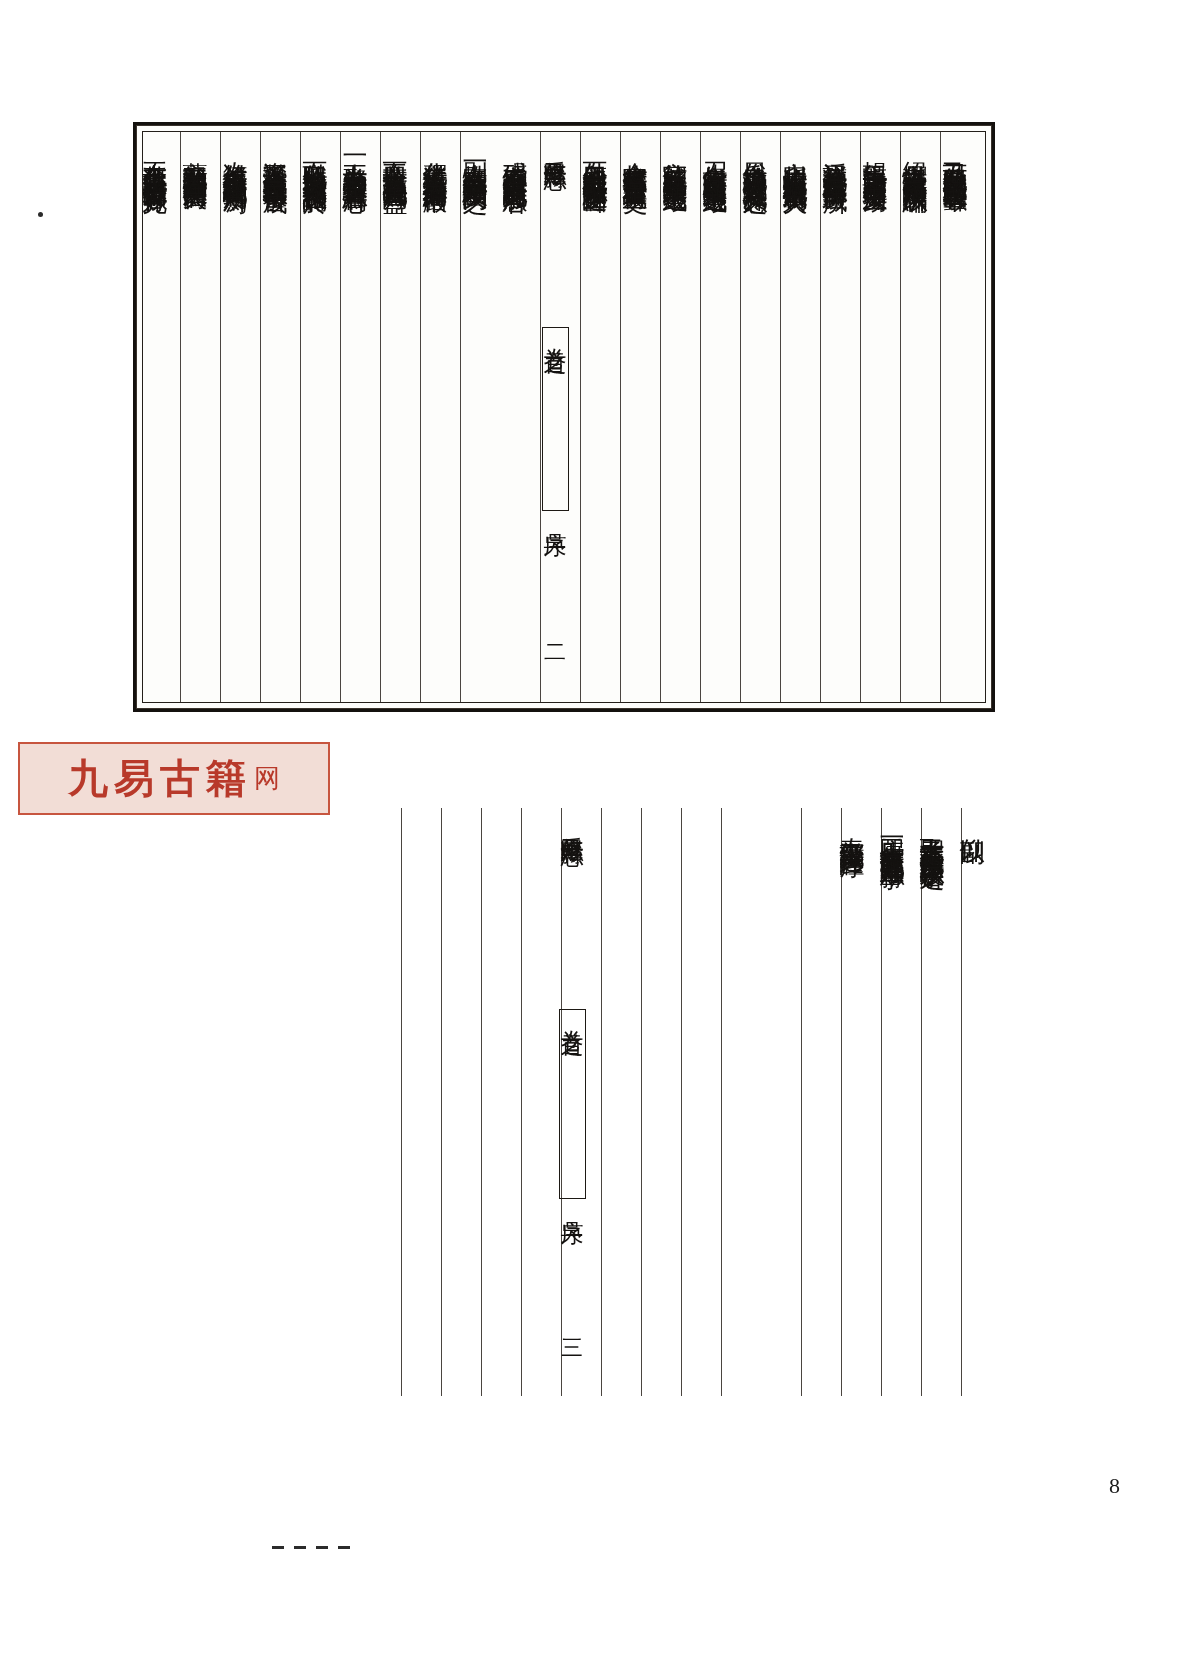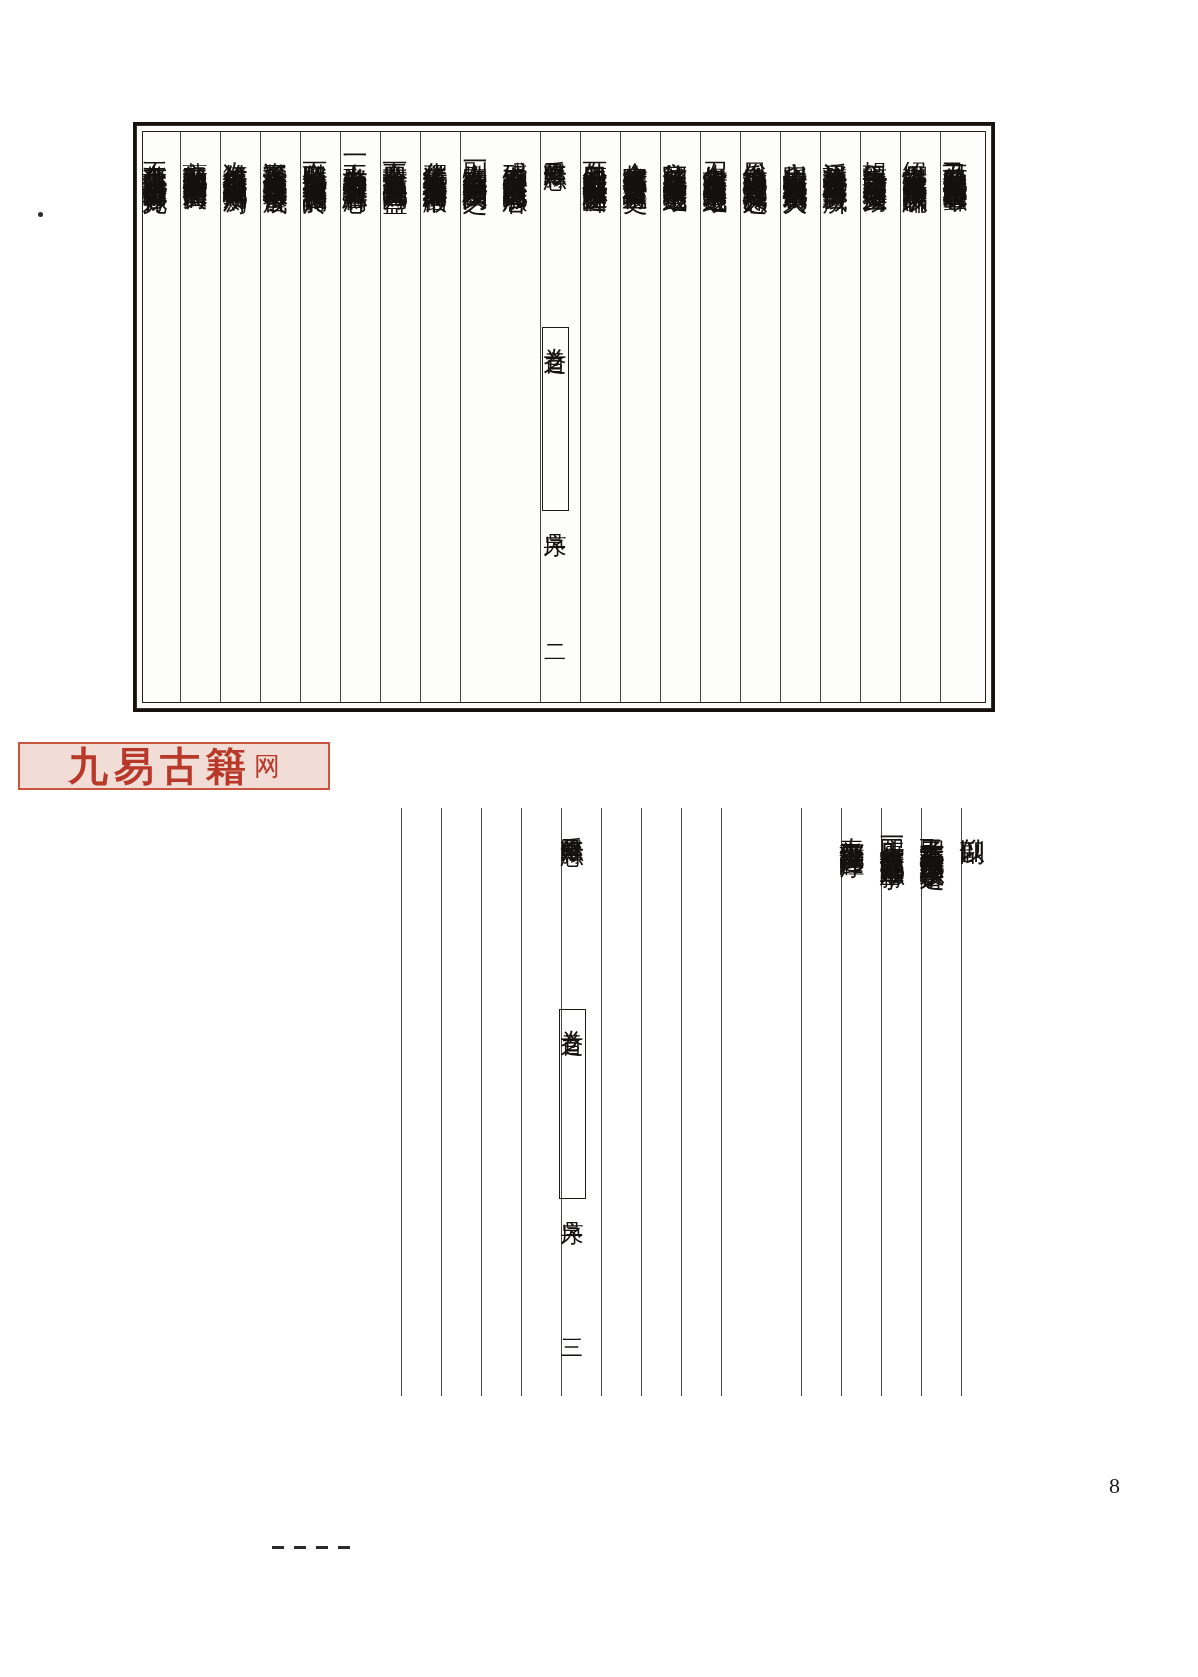--- a/index.html
+++ b/index.html
@@ -125,21 +125,21 @@
     inset: 0;
     overflow: hidden;
   }
 
   
   #watermark {
     position: absolute;
     left: 18px;
     top: 742px;
     width: 312px;
-    height: 48px;
+    height: 73px;
     background: #f2ddd6;
     border: 2px solid #c7553f;
     box-sizing: border-box;
     display: flex;
     align-items: center;
     justify-content: center;
   }
   #watermark .wm-text {
     font-family: "DejaVu Serif", serif;
     font-size: 40px;

